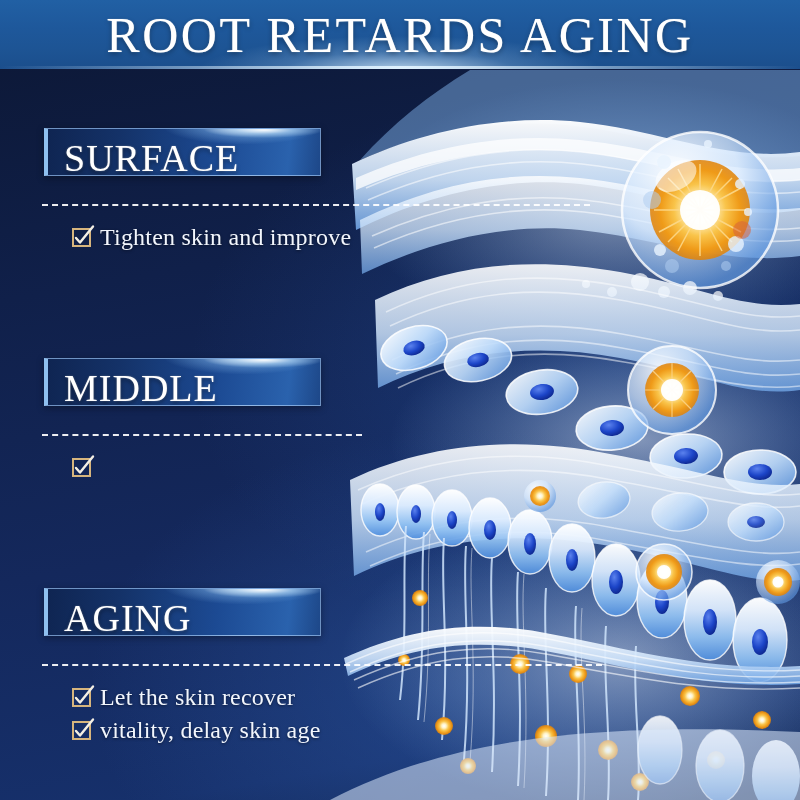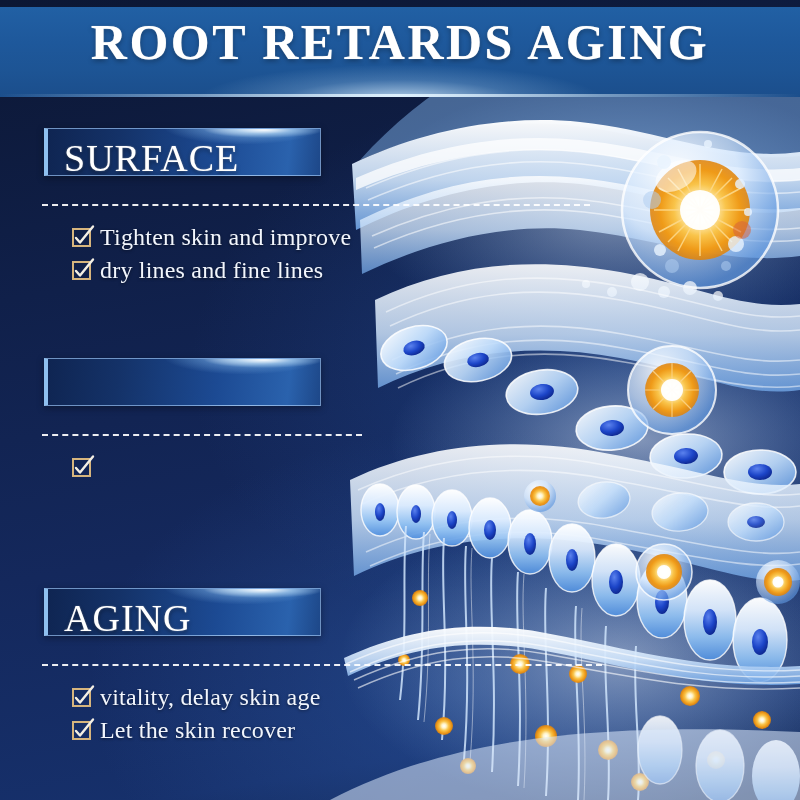--- a/index.html
+++ b/index.html
@@ -15,26 +15,25 @@
     width:800px; height:800px;
     overflow:hidden;
     background:
       radial-gradient(ellipse 520px 360px at 58% 86%, rgba(44,86,160,.55) 0%, rgba(23,46,100,0) 72%),
       radial-gradient(ellipse 620px 420px at 78% 46%, rgba(40,84,162,.45) 0%, rgba(20,42,94,0) 70%),
       linear-gradient(170deg, #0c1734 0%, #10204a 32%, #14285c 62%, #16306b 88%, #102550 100%);
   }
 
   
   .header {
-    position:absolute; left:0; top:7px; width:800px; height:90px;
+    position:absolute; left:0; top:0; width:800px; height:69px;
     background:
       radial-gradient(ellipse 260px 46px at 50% 104%, rgba(215,238,255,.85) 0%, rgba(190,225,255,.22) 45%, rgba(190,225,255,0) 78%),
       linear-gradient(180deg,#2160a4 0%, #1e589b 40%, #1d5494 72%, #1b4e8c 100%);
     overflow:hidden;
-    font-weight:bold;
   }
   .header:after {
     content:""; position:absolute; left:0; bottom:0; width:800px; height:3px;
     background:linear-gradient(90deg, rgba(200,230,255,0) 0%, rgba(225,243,255,.95) 50%, rgba(200,230,255,0) 100%);
   }
   .header-title {
     position:absolute; left:0; top:0; width:800px; height:69px;
     display:flex; align-items:center; justify-content:center;
     color:#ffffff;
     font-size:50px; line-height:1;
@@ -438,35 +437,27 @@
     <div class="bullets">
       <div class="bullet">
         <span class="chk">
           <svg width="19" height="19" viewBox="0 0 19 19">
             <rect x="1" y="1" width="17" height="17" fill="none" stroke="#d7b57d" stroke-width="2"></rect>
             <path d="M4,10 L8,14.5 L21,-1.5" fill="none" stroke="#f4efe4" stroke-width="2.4" stroke-linecap="round" stroke-linejoin="round"></path>
           </svg>
         </span>
         <span class="bullet-text">Tighten skin and improve</span>
       </div>
-      <div class="bullet">
-        <span class="chk">
-          <svg width="19" height="19" viewBox="0 0 19 19">
-            <rect x="1" y="1" width="17" height="17" fill="none" stroke="#d7b57d" stroke-width="2"></rect>
-            <path d="M4,10 L8,14.5 L21,-1.5" fill="none" stroke="#f4efe4" stroke-width="2.4" stroke-linecap="round" stroke-linejoin="round"></path>
-          </svg>
-        </span>
-        <span class="bullet-text">dry lines and fine lines</span>
-      </div>
     </div>
   </div>
 
   <div class="section s2">
     <div class="label-box">
       <span class="flare"></span>
+      <span class="label-text">MIDDLE</span>
     </div>
     <div class="divider"></div>
     <div class="bullets">
       <div class="bullet">
         <span class="chk">
           <svg width="19" height="19" viewBox="0 0 19 19">
             <rect x="1" y="1" width="17" height="17" fill="none" stroke="#d7b57d" stroke-width="2"></rect>
             <path d="M4,10 L8,14.5 L21,-1.5" fill="none" stroke="#f4efe4" stroke-width="2.4" stroke-linecap="round" stroke-linejoin="round"></path>
           </svg>
         </span>
@@ -481,27 +472,27 @@
     </div>
     <div class="divider"></div>
     <div class="bullets">
       <div class="bullet">
         <span class="chk">
           <svg width="19" height="19" viewBox="0 0 19 19">
             <rect x="1" y="1" width="17" height="17" fill="none" stroke="#d7b57d" stroke-width="2"></rect>
             <path d="M4,10 L8,14.5 L21,-1.5" fill="none" stroke="#f4efe4" stroke-width="2.4" stroke-linecap="round" stroke-linejoin="round"></path>
           </svg>
         </span>
-        <span class="bullet-text">vitality, delay skin age</span>
+        <span class="bullet-text">Let the skin recover</span>
       </div>
       <div class="bullet">
         <span class="chk">
           <svg width="19" height="19" viewBox="0 0 19 19">
             <rect x="1" y="1" width="17" height="17" fill="none" stroke="#d7b57d" stroke-width="2"></rect>
             <path d="M4,10 L8,14.5 L21,-1.5" fill="none" stroke="#f4efe4" stroke-width="2.4" stroke-linecap="round" stroke-linejoin="round"></path>
           </svg>
         </span>
-        <span class="bullet-text">Let the skin recover</span>
+        <span class="bullet-text">vitality, delay skin age</span>
       </div>
     </div>
   </div>
 
 </div>
 
 </body></html>

